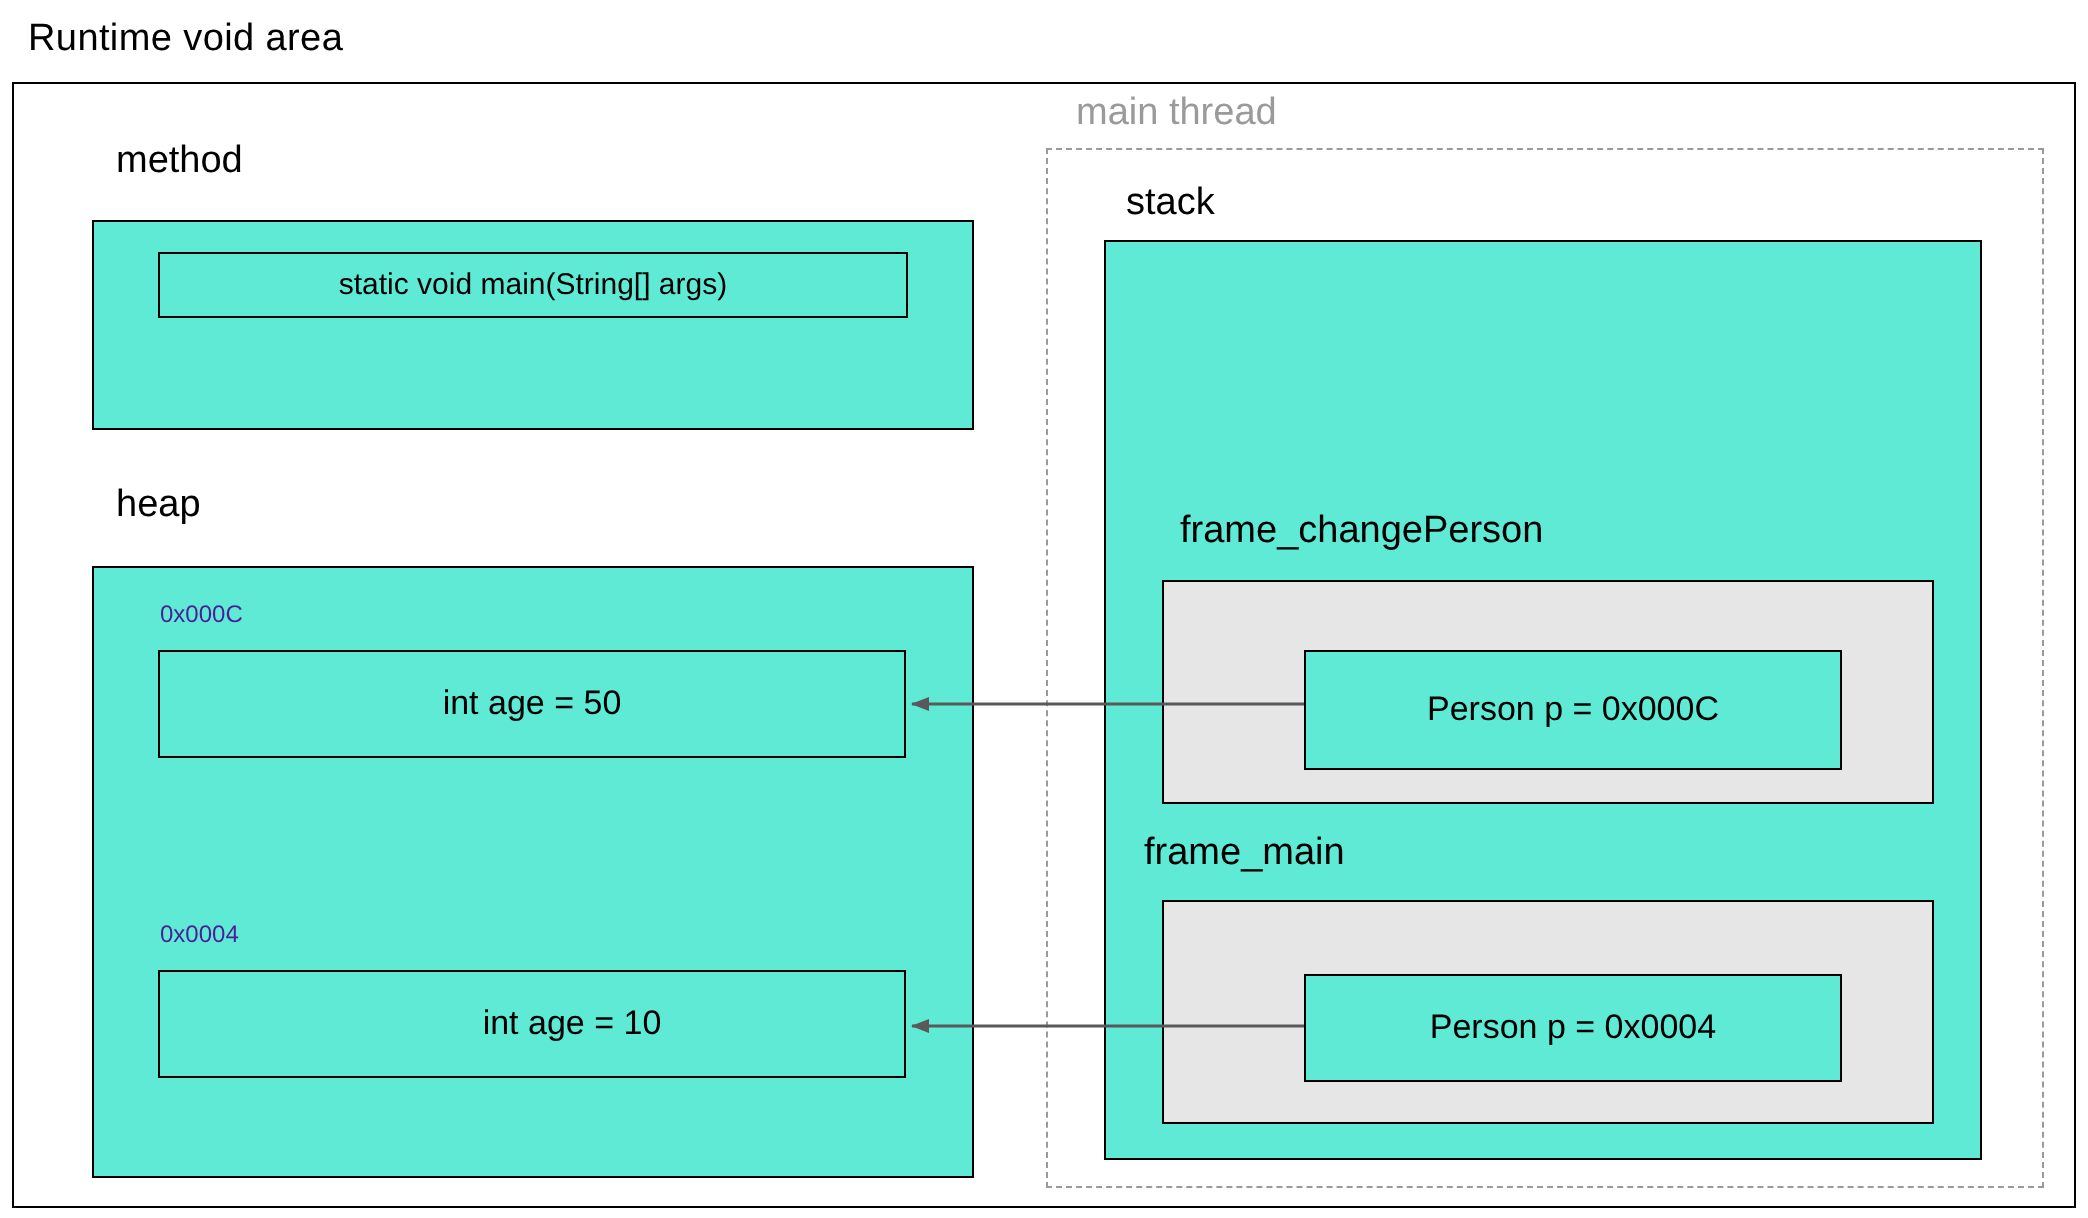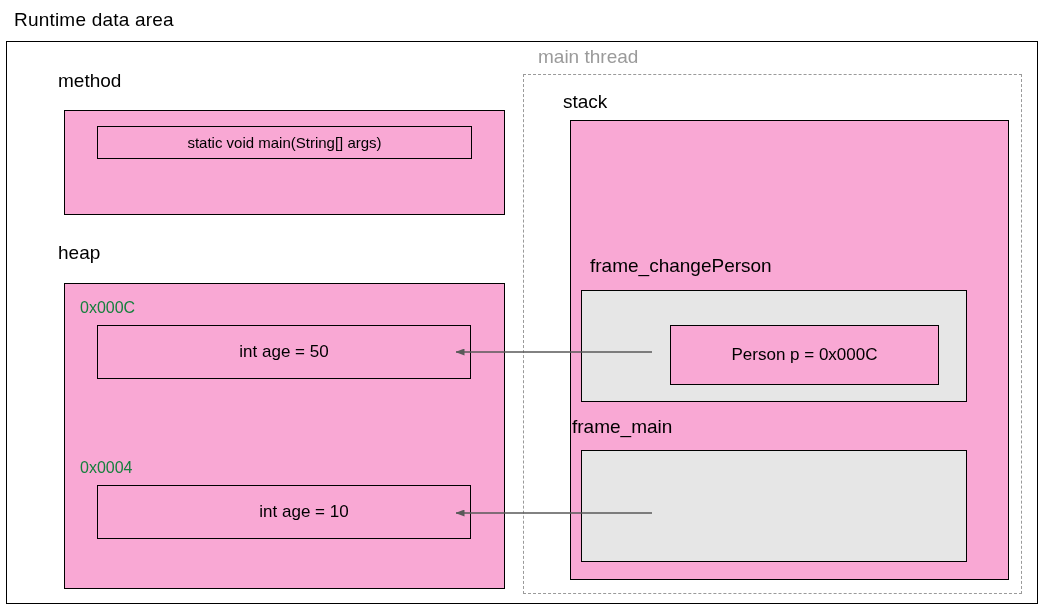--- a/index.html
+++ b/index.html
@@ -48,22 +48,21 @@
     font-size: 19px;
     line-height: 24px;
     color: #000;
     white-space: nowrap;
   }
   .region-label.muted { color: #9a9a9a; }
 
   
   .solid-box {
     border: 1px solid #000000;
-    background: #f9a8d4;
-    margin-left: 18px;
+    background: #5eead4;
   }
   .dashed-box {
     border: 1px dashed #9a9a9a;
     background: #ffffff;
   }
   .frame-box {
     border: 1px solid #000000;
     background: #e6e6e6;
   }
 
@@ -72,35 +71,35 @@
     display: flex;
     align-items: center;
     justify-content: center;
     width: 100%;
     height: 100%;
     white-space: nowrap;
   }
   .txt-15 { font-size: 15px; }
   .txt-17 { font-size: 17px; }
   .addr-label {
-    font-size: 16px;
+    font-size: 12px;
     line-height: 15px;
-    color: #15803d;
+    color: #4c1d95;
     white-space: nowrap;
   }
 
   
   .arrow-svg { pointer-events: none; }
 </style>
 </head>
 <body>
 
 <div id="canvas">
 
-  <div class="abs page-title">Runtime data area</div>
+  <div class="abs page-title">Runtime void area</div>
 
   <div class="abs outer-box"></div>
 
   <div class="abs region-label" style="left:58px; top:69px;">method</div>
 
   <div class="abs solid-box" style="left:46px; top:110px; width:441px; height:105px;"></div>
 
   <div class="abs solid-box" style="left:79px; top:126px; width:375px; height:33px;">
     <span class="cell-text txt-15">static void main(String[] args)</span>
   </div>
@@ -129,20 +128,23 @@
   <div class="abs solid-box" style="left:552px; top:120px; width:439px; height:460px;"></div>
 
   <div class="abs region-label" style="left:590px; top:254px;">frame_changePerson</div>
   <div class="abs frame-box" style="left:581px; top:290px; width:386px; height:112px;"></div>
   <div class="abs solid-box" style="left:652px; top:325px; width:269px; height:60px;">
     <span class="cell-text txt-17">Person p  =  0x000C</span>
   </div>
 
   <div class="abs region-label" style="left:572px; top:415px;">frame_main</div>
   <div class="abs frame-box" style="left:581px; top:450px; width:386px; height:112px;"></div>
+  <div class="abs solid-box" style="left:652px; top:487px; width:269px; height:54px;">
+    <span class="cell-text txt-17">Person p  =  0x0004</span>
+  </div>
 
   <svg class="abs arrow-svg" style="left:0; top:0;" width="1044" height="609">
     <defs>
       <marker id="arrowhead" markerWidth="9" markerHeight="7" refX="8.5" refY="3.5" orient="auto" markerUnits="userSpaceOnUse">
         <polygon points="9 3.5, 0 0, 0 7" fill="#595959"></polygon>
       </marker>
     </defs>
 
     <line x1="652" y1="352" x2="456" y2="352" stroke="#595959" stroke-width="1.4" marker-end="url(#arrowhead)"></line>
 

